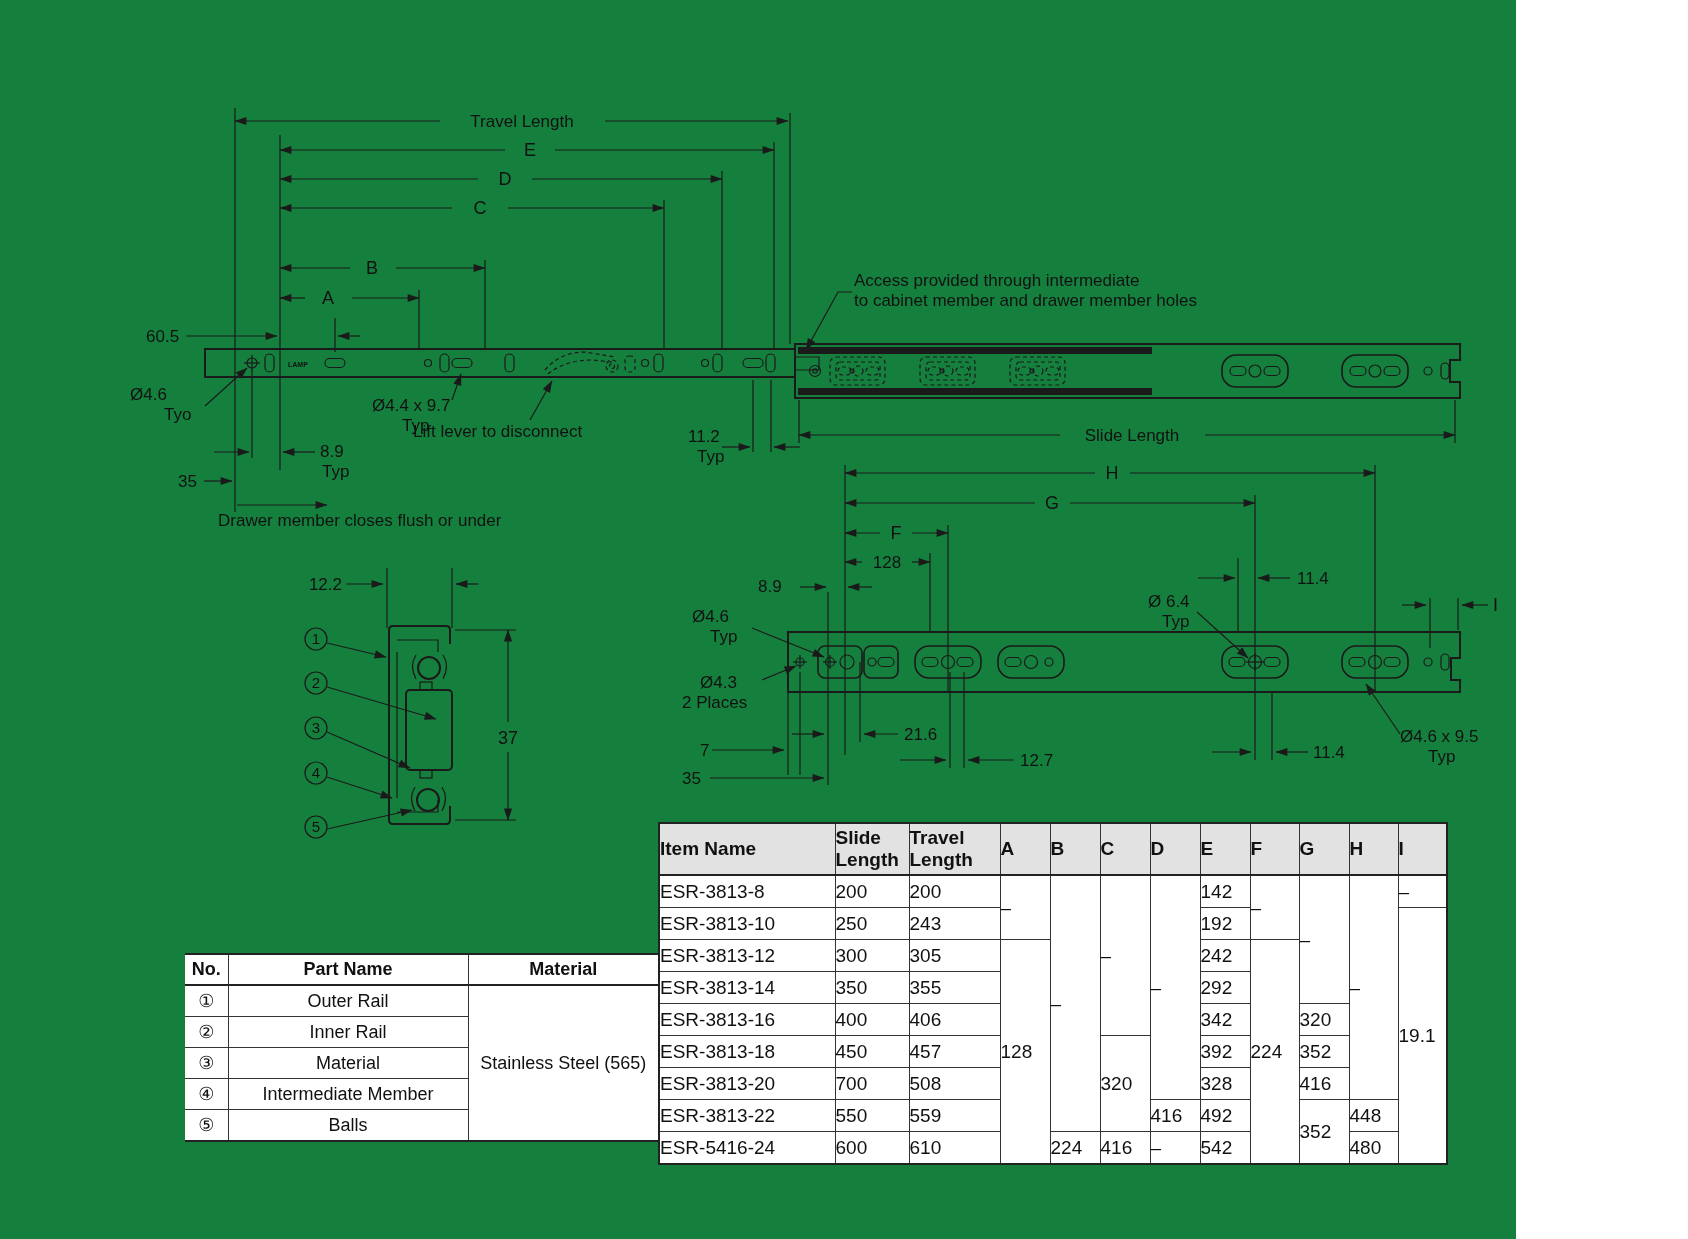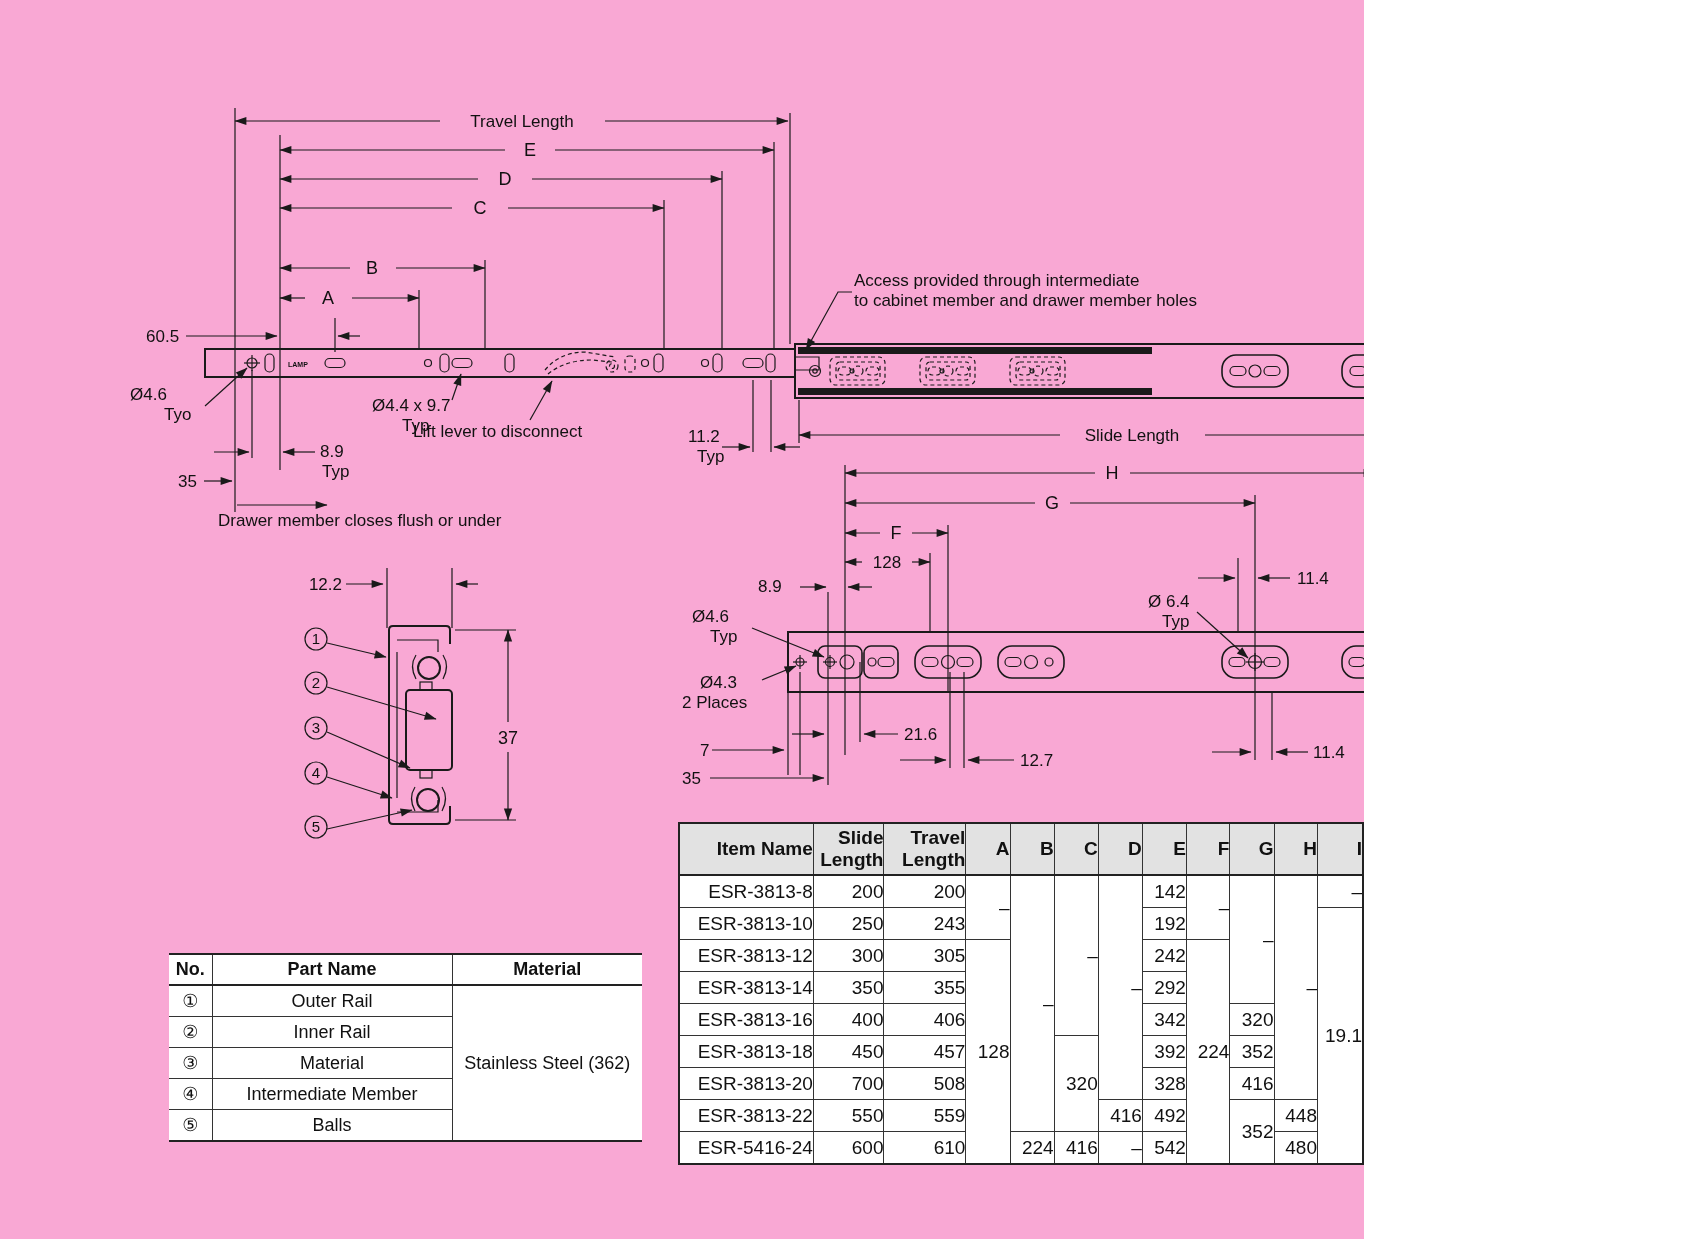--- a/index.html
+++ b/index.html
@@ -1,36 +1,36 @@
 <!DOCTYPE html>
 <html><head>
 <meta charset="utf-8">
 <style>
   html,body{margin:0;padding:0;background:#fff}
-  .canvas{position:relative;width:1364px;height:1239px;background:#f9a8d4;font-family:"Liberation Sans",sans-serif;overflow:hidden}
+  .canvas{position:relative;width:1516px;height:1239px;background:#15803d;font-family:"Liberation Sans",sans-serif;overflow:hidden}
   svg text{font-family:"Liberation Sans",sans-serif;fill:#111}
   .ln{stroke:#1a1a1a;stroke-width:1.2;fill:none}
   .ln2{stroke:#1a1a1a;stroke-width:2;fill:none}
   .ln16{stroke:#1a1a1a;stroke-width:1.6;fill:none}
   .dsh{stroke-dasharray:4 3}
   .t17{font-size:17px}
   .t18{font-size:18px}
   .t15{font-size:15px}
   .t7{font-size:7px;font-weight:bold}
   .mid{text-anchor:middle}
   .end{text-anchor:end}
   .fillb{fill:#1a1a1a;stroke:none}
 
   table{border-collapse:collapse;color:#111}
-  .dimtbl{position:absolute;left:678px;top:822px;table-layout:fixed;text-align:right;
+  .dimtbl{position:absolute;left:658px;top:822px;table-layout:fixed;text-align:left;
           font-size:19px;border:2.5px solid #222;background:#fff}
   .dimtbl th{background:#e2e2e2;font-weight:bold;height:50px;border:1.5px solid #333;border-bottom:2.5px solid #222;padding:0;line-height:22px}
   .dimtbl td{height:31px;border:1.5px solid #333;padding:0}
 
-  .ptbl{position:absolute;left:169px;top:953px;width:473px;text-align:center;font-size:18px;background:#fff;
+  .ptbl{position:absolute;left:185px;top:953px;width:473px;text-align:center;font-size:18px;background:#fff;
         border-top:2.5px solid #222;border-bottom:2.5px solid #222}
   .ptbl th{font-weight:bold;height:29px;border-bottom:2.5px solid #222;padding:0}
   .ptbl td{height:30px;border-bottom:1.5px solid #333;padding:0}
   .ptbl .c2{border-left:1.5px solid #333;border-right:1.5px solid #333}
   .ptbl tr:last-child td{border-bottom:none}
   .ptbl .mat{border-bottom:none}
 </style>
 </head>
 <body>
 
@@ -385,21 +385,21 @@
       </colgroup>
   <tbody>
         <tr>
     <th>No.</th>
     <th class="c2">Part Name</th>
     <th>Material</th>
   </tr>
   <tr>
     <td>①</td>
     <td class="c2">Outer Rail</td>
-    <td class="mat" rowspan="5">Stainless Steel (362)</td>
+    <td class="mat" rowspan="5">Stainless Steel (565)</td>
   </tr>
   <tr>
     <td>②</td>
     <td class="c2">Inner Rail</td>
   </tr>
   <tr>
     <td>③</td>
     <td class="c2">Material</td>
   </tr>
   <tr>

